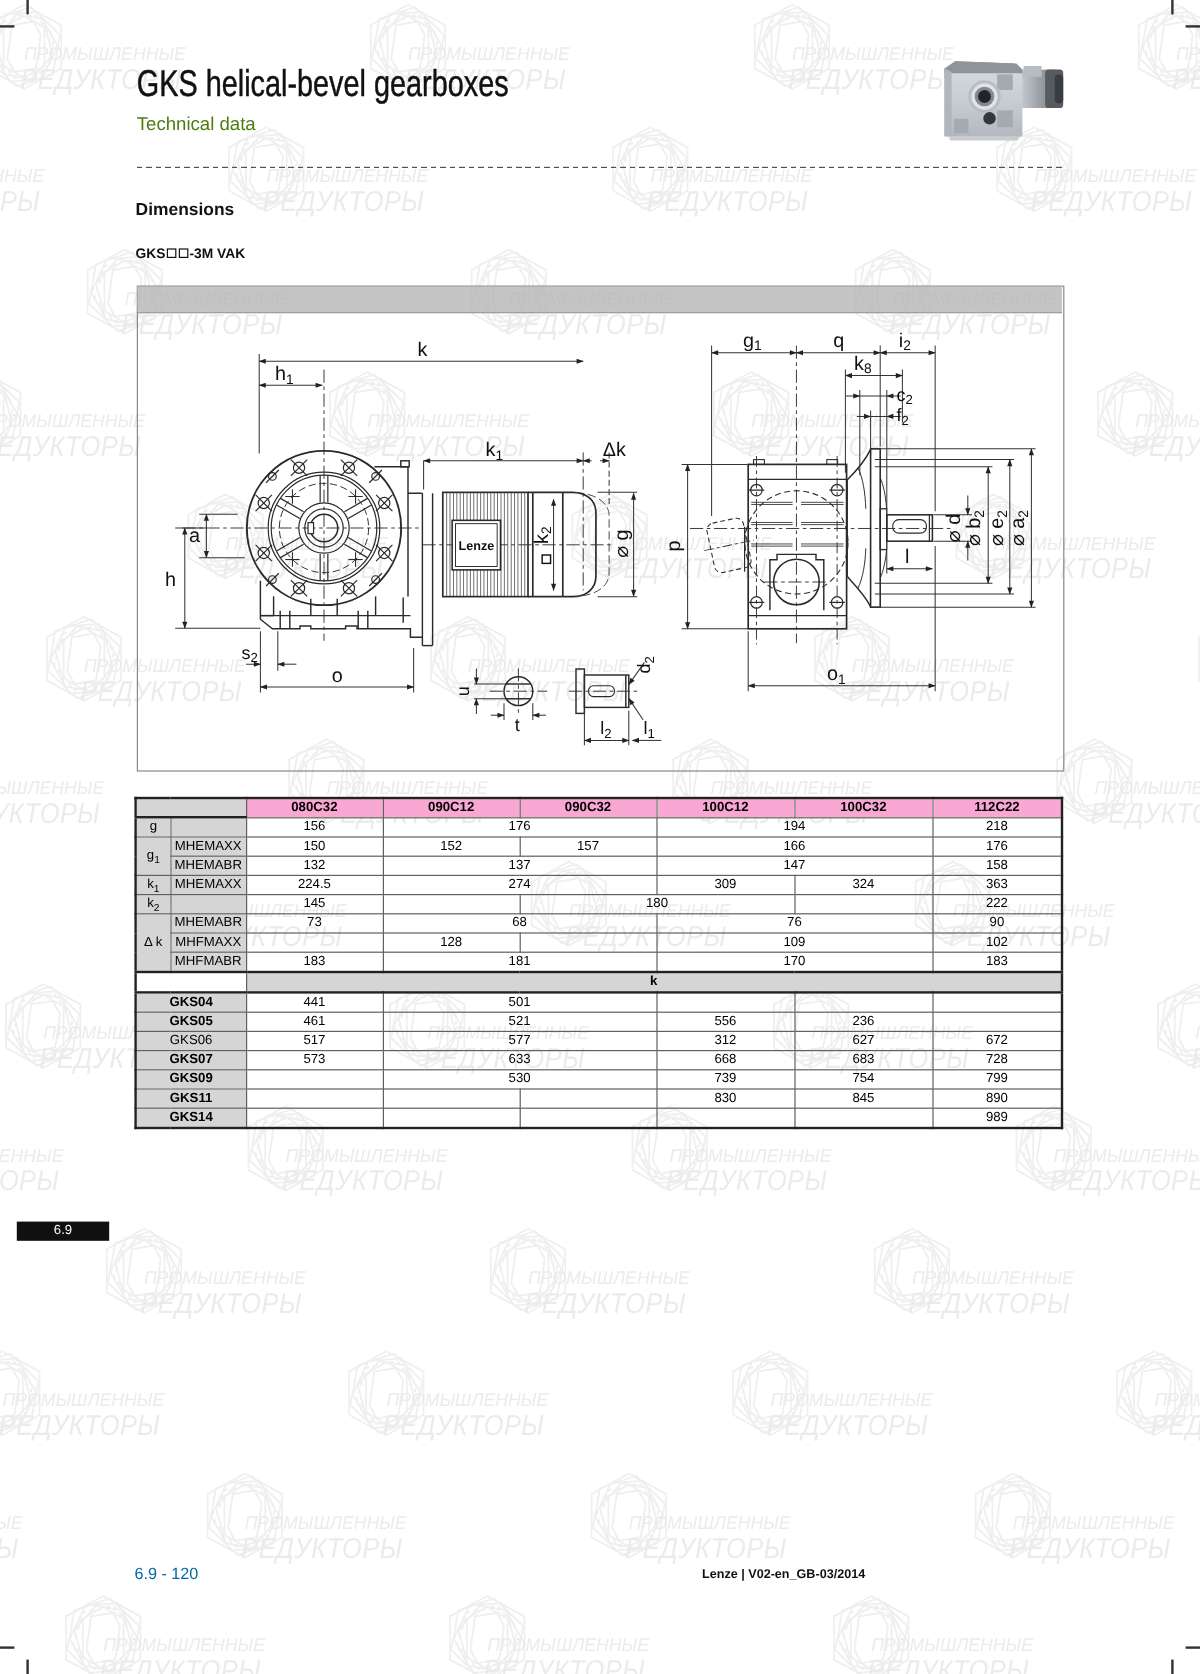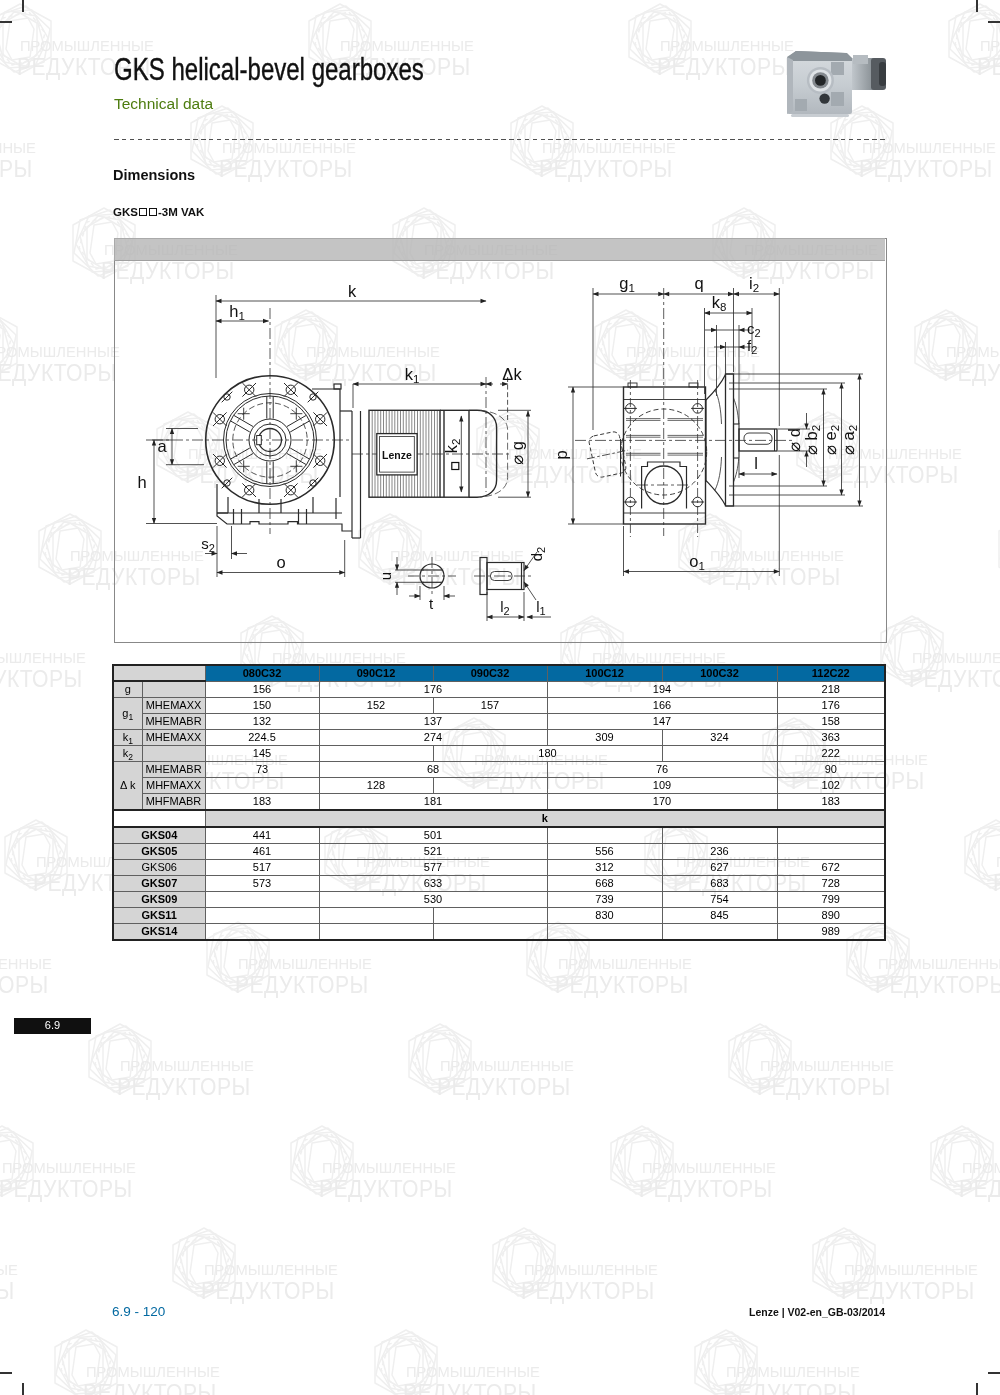--- a/index.html
+++ b/index.html
@@ -1,29 +1,29 @@
 <!DOCTYPE html>
 <html><head><meta charset="utf-8">
 <style>
 html,body{margin:0;padding:0;background:#fff;}
 #page{position:relative;width:1000px;height:1395px;overflow:hidden;background:#fff;
   font-family:"Liberation Sans",sans-serif;color:#000;}
-.wm{position:absolute;width:180px;height:110px;pointer-events:none;}
+.wm{position:absolute;width:180px;height:110px;pointer-events:none;font-style:italic;}
 .wi{position:absolute;left:0;top:0;}
 .wt1{position:absolute;left:38px;top:35px;font-size:15.5px;color:#ebebeb;white-space:nowrap;transform:scaleX(.95);transform-origin:0 0;}
 .wt2{position:absolute;left:35px;top:51px;font-size:24px;letter-spacing:.5px;color:#ebebeb;white-space:nowrap;transform:scaleX(.88);transform-origin:0 0;}
 .abs{position:absolute;}
 table.dt{border-collapse:collapse;table-layout:fixed;font-size:11px;}
 table.dt td{border:1px solid #606060;padding:0;text-align:center;vertical-align:middle;
   height:15px;line-height:15px;overflow:hidden;white-space:nowrap;}
 table.dt tr.hr td{height:14px;line-height:14px;}
 sub{font-size:8.5px;vertical-align:baseline;position:relative;top:3px;line-height:0;}
 td.gy{background:#d5d5d5;}
 td.lb{text-align:left;padding-left:4px;}
-td.hd{background:#0369a1;font-weight:bold;}
+td.hd{background:#f9a8d4;font-weight:bold;}
 </style></head><body>
 <div id="page">
 <svg width="0" height="0" style="position:absolute">
       <defs>
 <symbol id="hexwm" viewBox="0 0 76 74">
  <g fill="none" stroke="#efefef" stroke-width="1.5" stroke-linejoin="round">
   <path d="M38 2 L69 19 L69 55 L38 72 L7 55 L7 19 Z"></path>
   <path d="M44 4 L68 27 L62 60 L32 70 L8 47 L14 14 Z"></path>
   <path d="M50 8 L66 36 L53 64 L26 66 L10 38 L23 10 Z"></path>
   <path d="M54 14 L62 44 L44 64 L22 60 L14 30 L32 10 Z"></path>
@@ -1040,13 +1040,13 @@
           <td></td>
           <td>989</td>
         </tr>
       </tbody>
     </table>
 
 <div class="abs" style="left:14px;top:1018px;width:77px;height:15.5px;background:#101010;color:#fff;font-size:11px;text-align:center;line-height:15.5px">6.9</div>
 
 <div class="abs" style="left:112px;top:1304px;font-size:13.5px;color:#0369a1">6.9 - 120</div>
 
-<div class="abs" style="left:585px;top:1306px;width:300px;text-align:right;font-size:10.5px;font-weight:bold;color:#111">Lenze | V02-en_GB-03/2014</div>
+<div class="abs" style="left:585px;top:1306px;width:300px;text-align:left;font-size:10.5px;font-weight:bold;color:#111">Lenze | V02-en_GB-03/2014</div>
 </div>
 </body></html>

